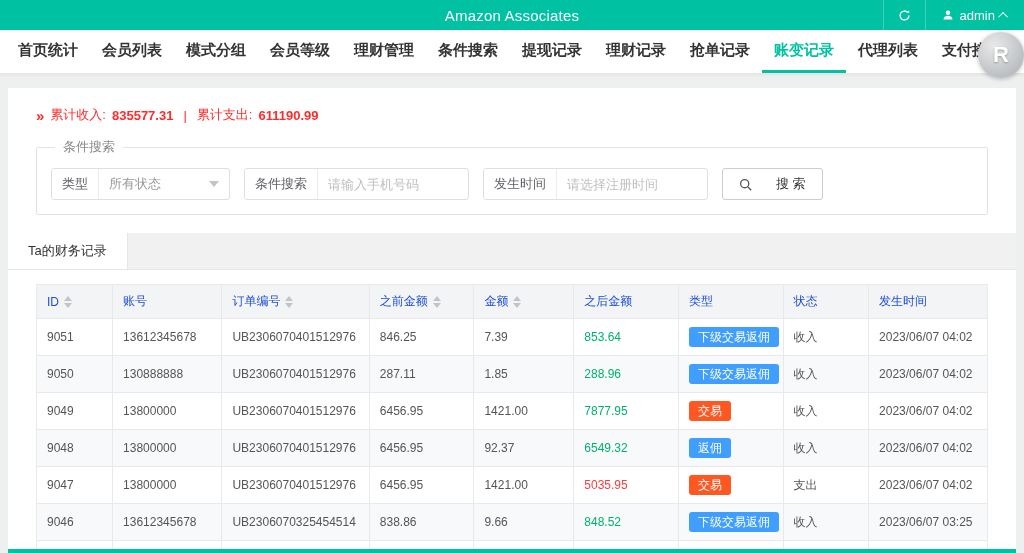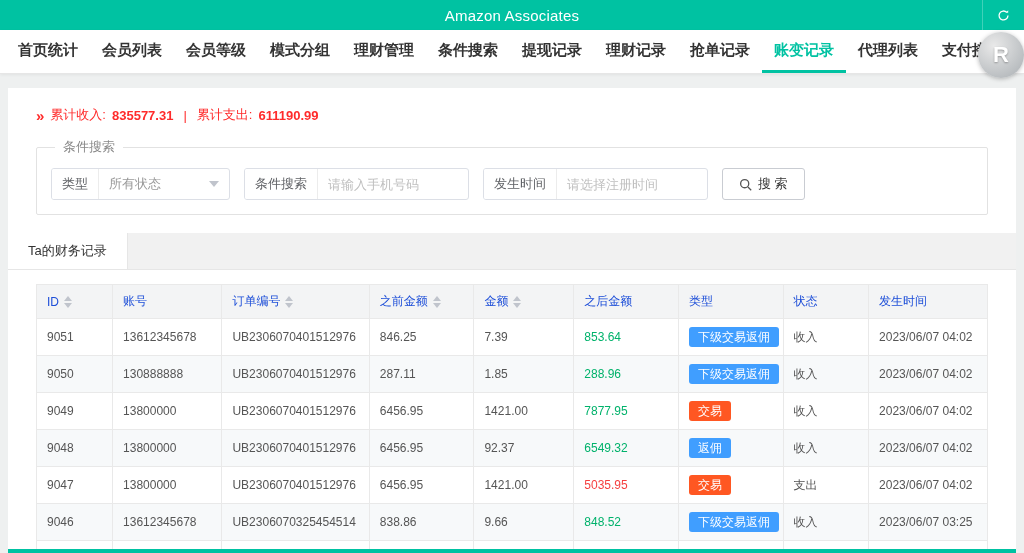--- a/index.html
+++ b/index.html
@@ -86,21 +86,21 @@
     border:none;outline:none;font-size:13px;padding:0 10px;width:150px;height:100%;
     color:#333;font-family:inherit;background:transparent;
   }
   .igroup input::placeholder{color:#bfbfbf;}
   .sel-value{font-size:13px;color:#999;padding:0 8px 0 10px;width:110px;}
   .caret-down-sm{
     width:0;height:0;border-left:5px solid transparent;border-right:5px solid transparent;
     border-top:6px solid #c0c4cc;margin-right:10px;
   }
   .search-btn{
-    display:flex;align-items:center;gap:6px;height:32px;padding:0 16px;
+    display:flex;align-items:center;gap:24px;height:32px;padding:0 16px;
     border:1px solid #c9ccd2;border-radius:3px;background:#fff;font-size:13px;color:#333;
     cursor:pointer;font-family:inherit;
   }
   
   .tabstrip{
     margin:18px -28px 0;background:#f1f1f1;height:37px;display:flex;align-items:stretch;
     border-bottom:1px solid #e6e6e6;
   }
   .tab.active{
     background:#fff;display:flex;align-items:center;padding:0 20px;font-size:13px;color:#333;
@@ -145,35 +145,43 @@
 
 <div class="topbar">
   <div class="topbar-title">Amazon Associates</div>
   <div class="topbar-right">
     <div class="hdr-btn">
       <svg class="icon-svg" width="13" height="13" viewBox="0 0 16 16">
         <path d="M13.5 8a5.5 5.5 0 1 1-1.6-3.9" fill="none" stroke="#fff" stroke-width="1.6"></path>
         <path d="M13.8 1.5v3.2h-3.2z" fill="#fff"></path>
       </svg>
     </div>
+    <div class="hdr-user">
+      <svg class="icon-svg" width="12" height="12" viewBox="0 0 16 16">
+        <circle cx="8" cy="5" r="3" fill="#fff"></circle>
+        <path d="M2 14c0-3.3 2.7-5 6-5s6 1.7 6 5z" fill="#fff"></path>
+      </svg>
+      <span>admin</span>
+      <span class="chev-up"></span>
+    </div>
   </div>
 </div>
 
 <div class="mainnav" id="nav-items">
     <div class="nav-item">
       <span>首页统计</span>
     </div>
     <div class="nav-item">
       <span>会员列表</span>
     </div>
     <div class="nav-item">
+      <span>模式分组</span>
+    </div>
+    <div class="nav-item">
       <span>会员等级</span>
-    </div>
-    <div class="nav-item">
-      <span>模式分组</span>
     </div>
     <div class="nav-item">
       <span>理财管理</span>
     </div>
     <div class="nav-item">
       <span>条件搜索</span>
     </div>
     <div class="nav-item">
       <span>提现记录</span>
     </div>

